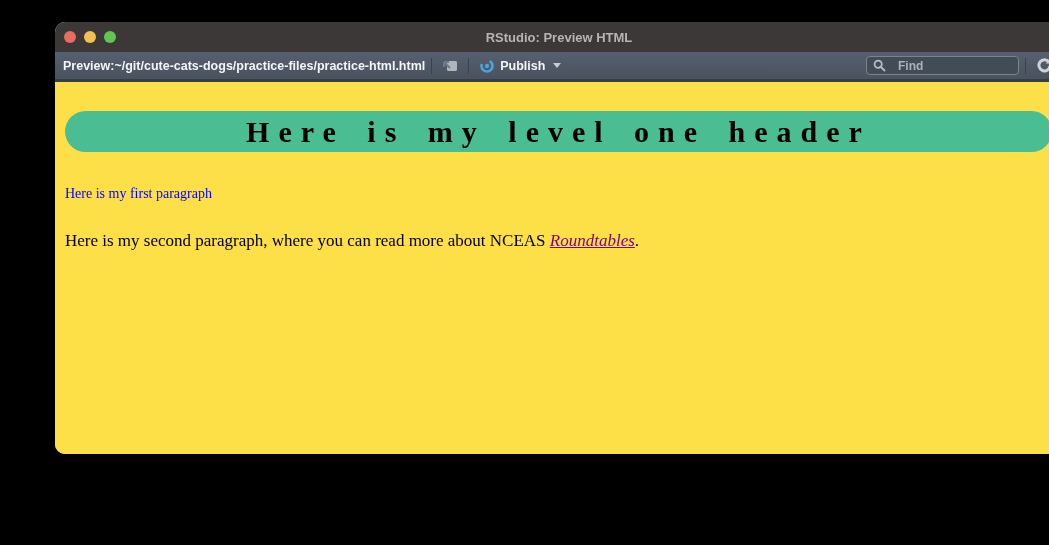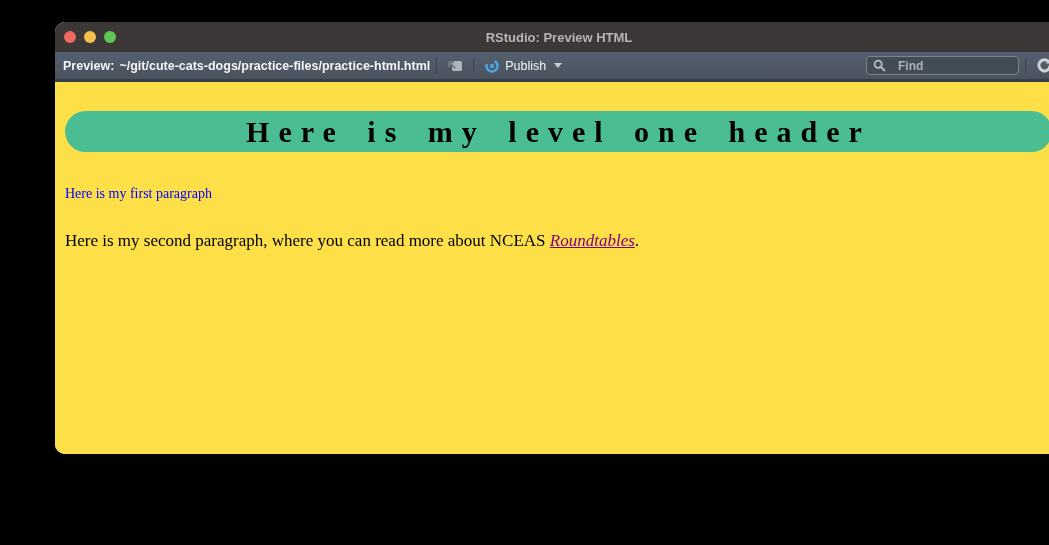--- a/index.html
+++ b/index.html
@@ -33,28 +33,28 @@
   
   .toolbar {
     height: 30px;
     background: linear-gradient(#566070, #49525d);
     border-bottom: 3px solid #343d48;
     display: flex; align-items: center;
     padding: 0 6px 0 8px;
     color: #f4f5f6;
   }
   .preview-label { font-size: 12.5px; font-weight: bold; white-space: nowrap; }
-  .file-path { font-size: 12.5px; font-weight: bold; white-space: nowrap; margin-left: 5px; }
+  .file-path { font-size: 12.5px; font-weight: bold; white-space: nowrap; }
   .tb-divider { width: 1px; height: 16px; background: #39424d; margin: 0 6px; flex: 0 0 auto; }
   .tb-btn {
     display: flex; align-items: center; gap: 5px;
     padding: 2px 4px; border-radius: 3px; cursor: default;
     background: transparent; border: none; color: #f4f5f6;
   }
-  .publish-label { font-size: 12.5px; font-weight: normal; }
+  .publish-label { font-size: 12.5px; font-weight: bold; }
   .caret-down {
     width: 0; height: 0; margin-left: 3px;
     border-left: 4px solid transparent; border-right: 4px solid transparent;
     border-top: 5px solid #c7ccd1;
   }
   .find-box {
     margin-left: auto;
     width: 153px; height: 19px;
     background: #424c57; border: 1px solid #7b838c; border-radius: 4px;
     display: flex; align-items: center; padding: 0 6px; gap: 12px;

